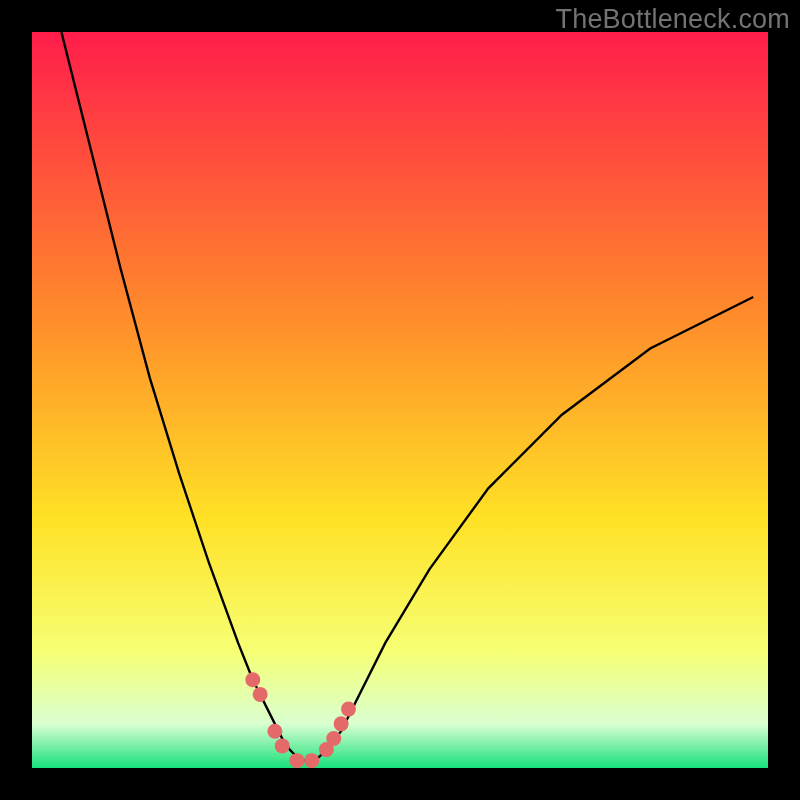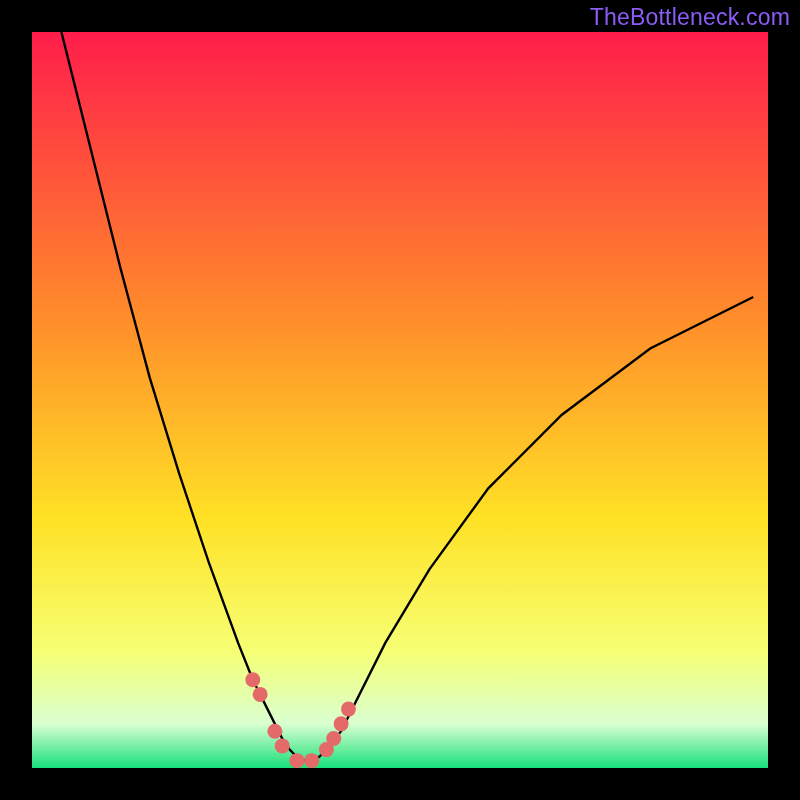--- a/index.html
+++ b/index.html
@@ -1,18 +1,18 @@
 <!DOCTYPE html>
 <html><head>
 <meta charset="utf-8">
 <style>
   html,body{margin:0;padding:0;width:800px;height:800px;background:#000;overflow:hidden;font-family:Arial,Helvetica,sans-serif}
   .frame{position:absolute;inset:0;background:#000}
   .plot{position:absolute;left:32px;top:32px;width:736px;height:736px;overflow:hidden}
-  .watermark{position:absolute;top:4px;right:10px;color:#8b5cf6;font-size:23px;letter-spacing:.2px}
+  .watermark{position:absolute;top:4px;right:10px;color:#737373;font-size:27px;letter-spacing:.2px}
 </style>
 </head>
 <body>
 
 <div class="frame">
   <div class="watermark">TheBottleneck.com</div>
   <div class="plot">
     <svg width="736" height="736" viewBox="0 0 736 736">
       <defs>
         <linearGradient id="bg" x1="0" y1="0" x2="0" y2="1">

